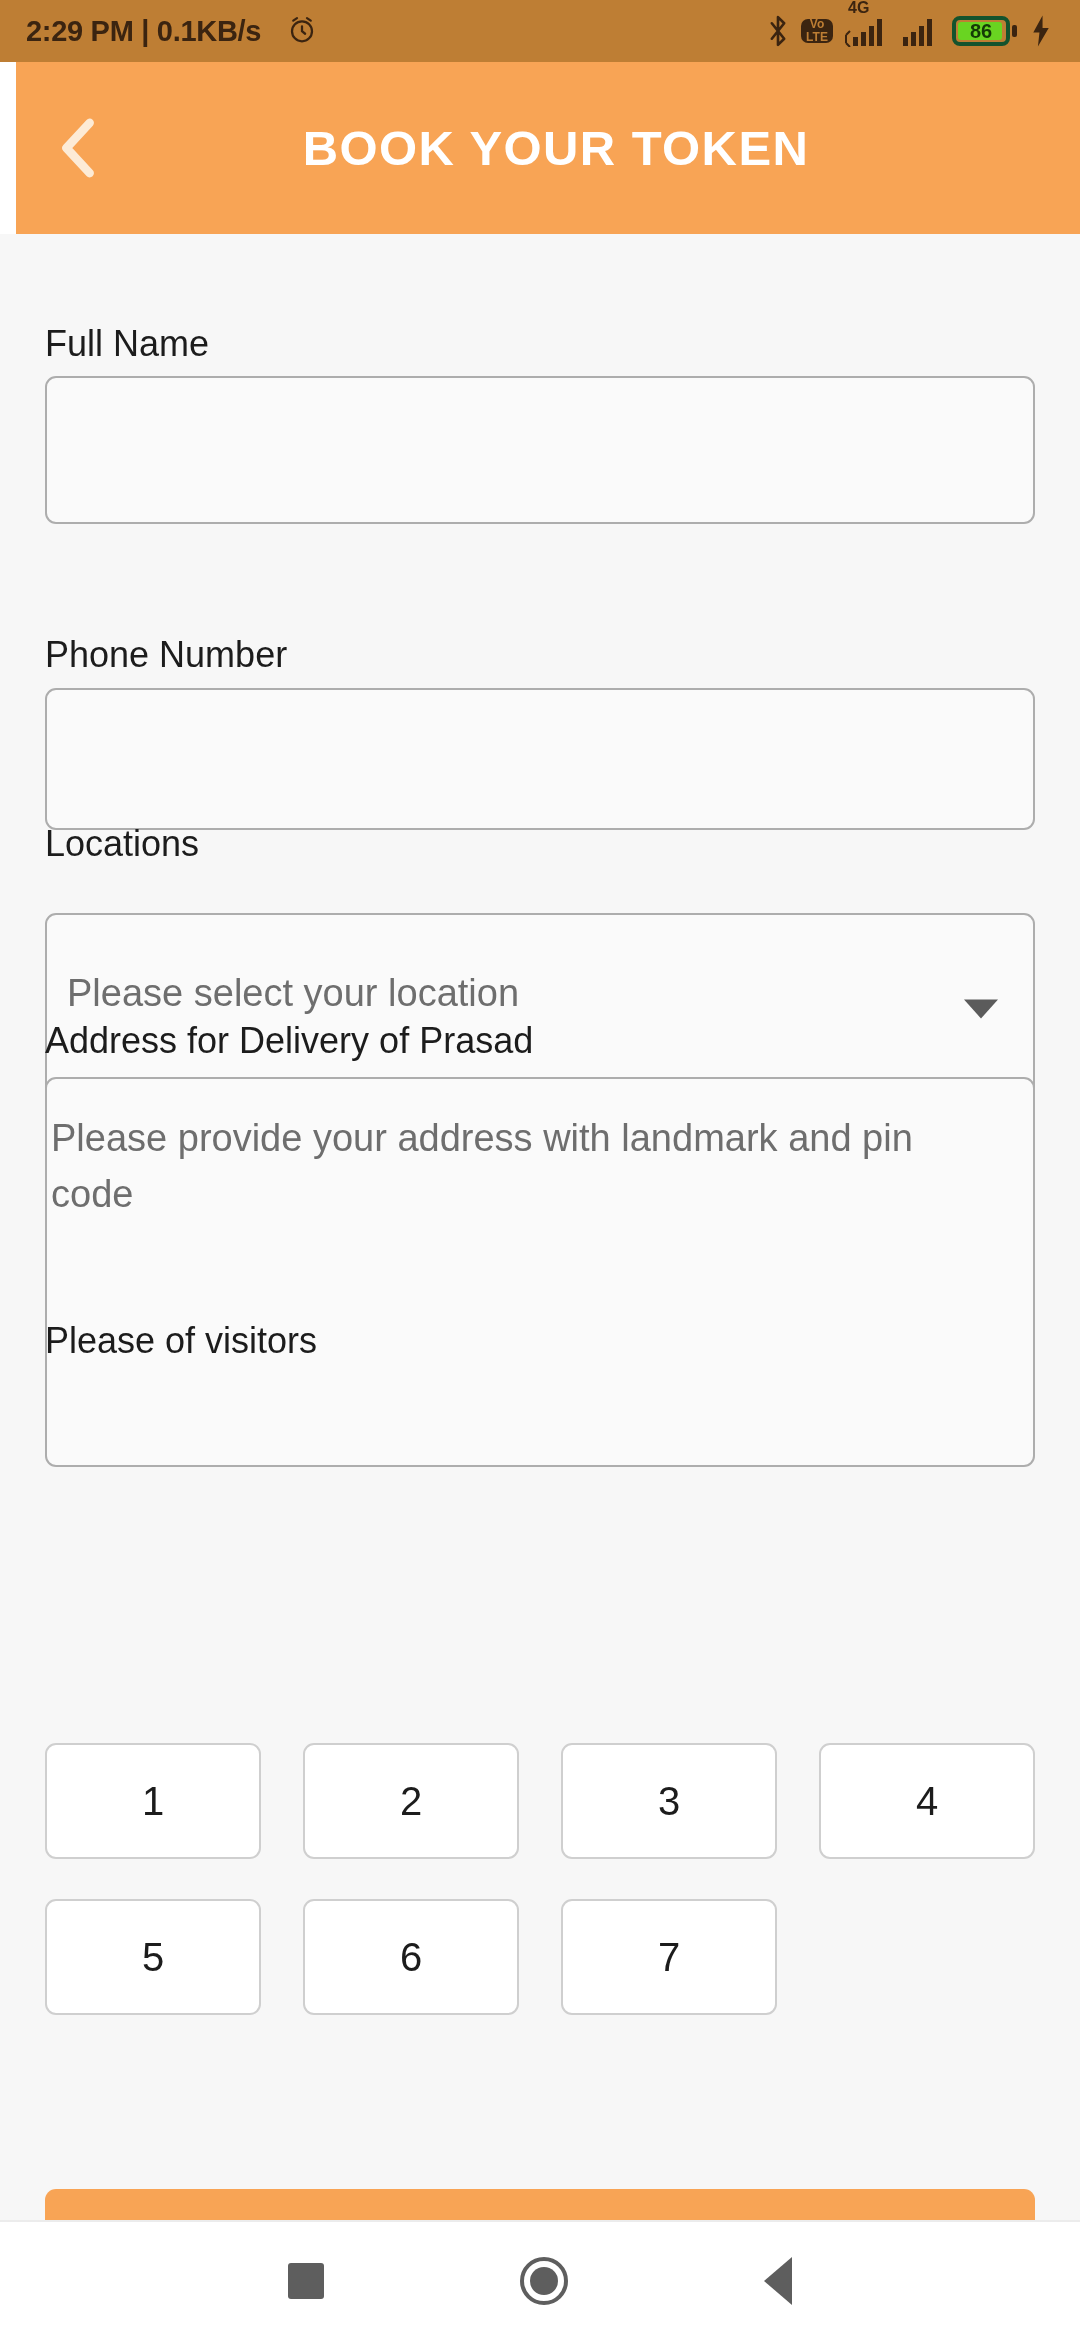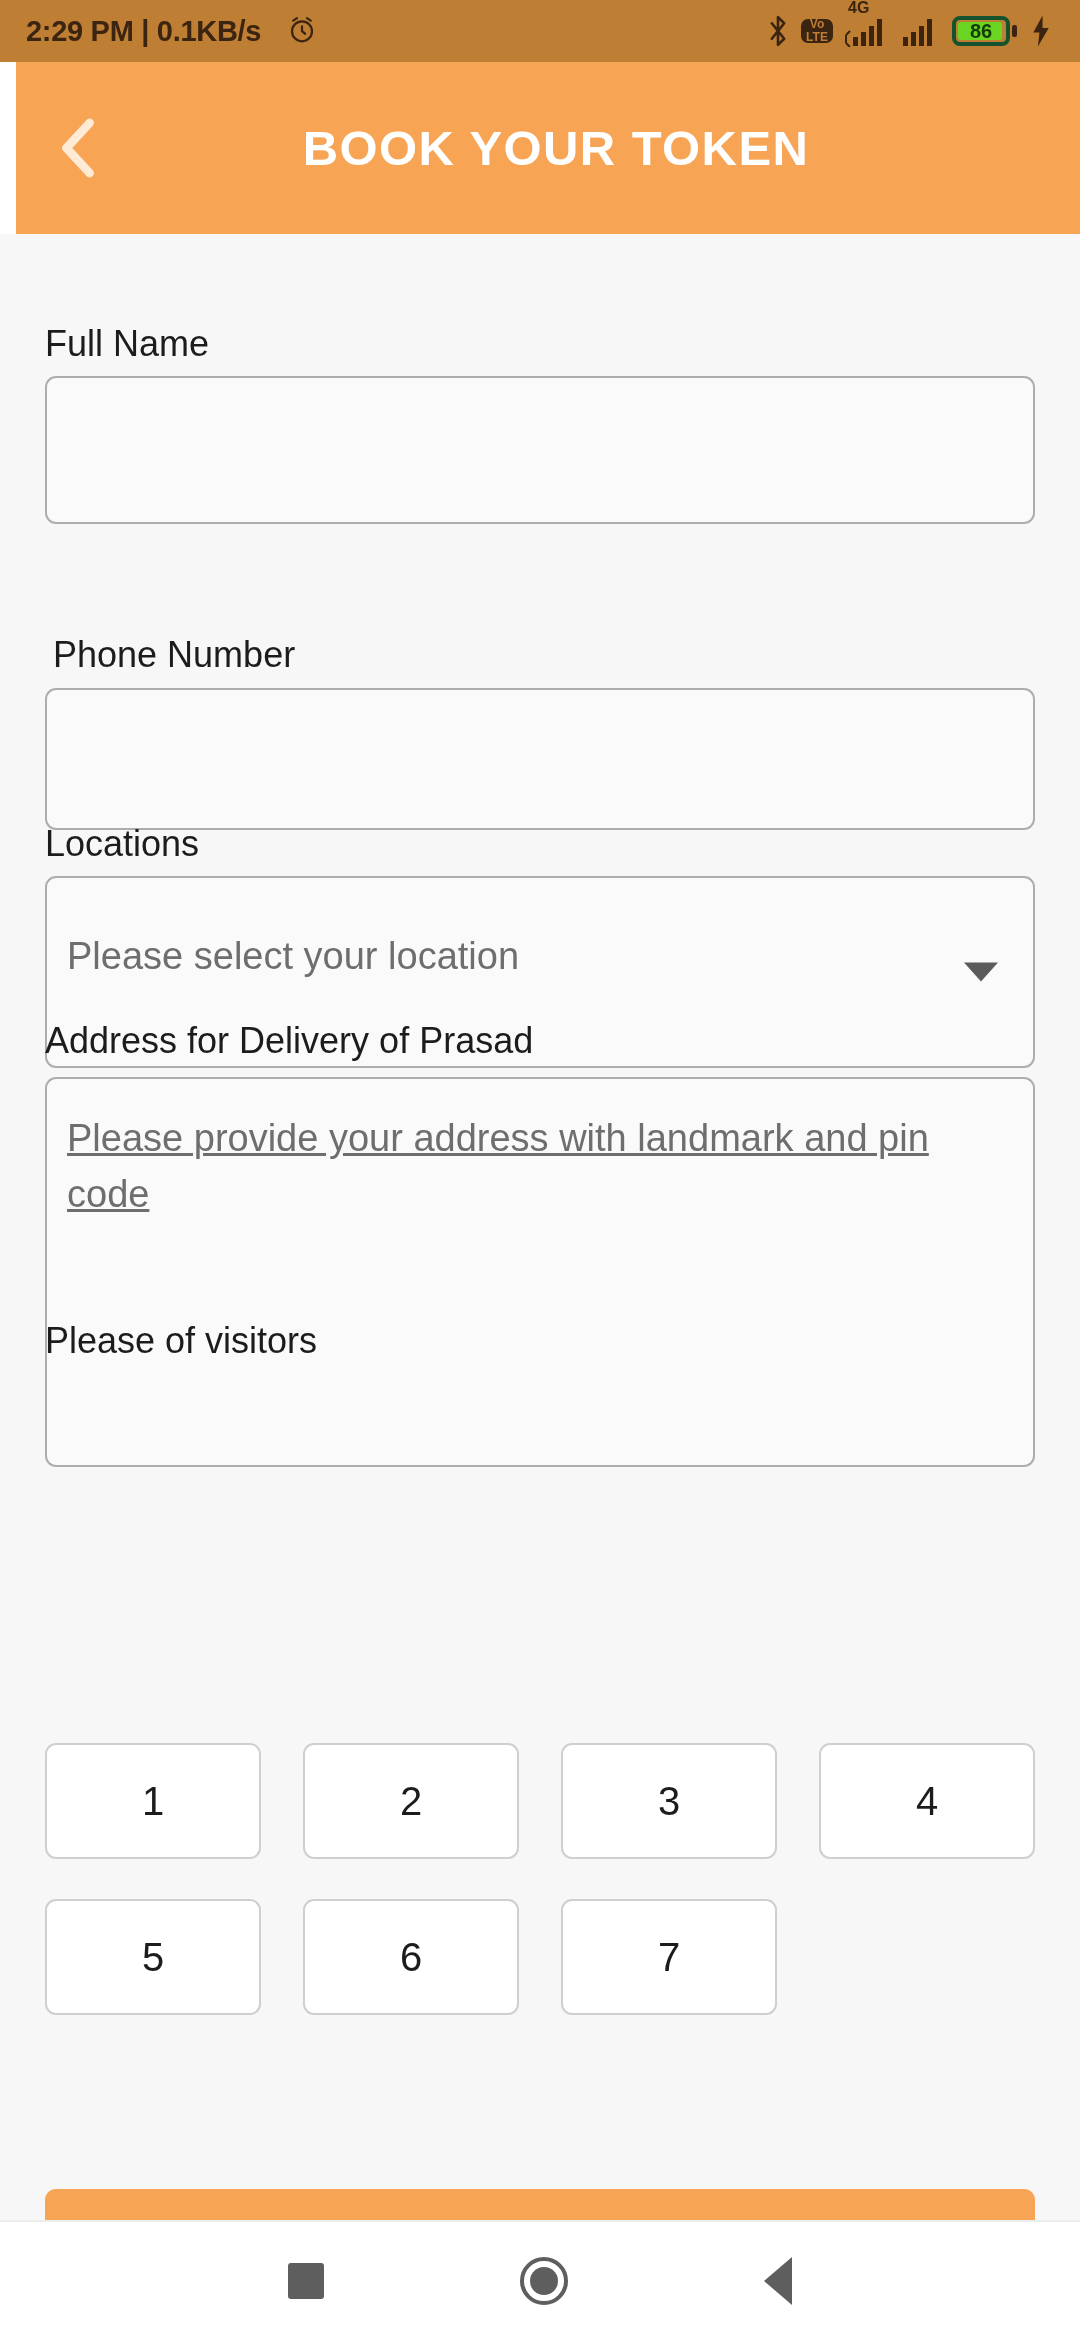--- a/index.html
+++ b/index.html
@@ -75,36 +75,36 @@
     background:#FAFAFA; border:2px solid #ADADAD; border-radius:11px;
   }
   .placeholder{
     color:#6E6E6E; font-size:38px; line-height:56px;
     font-family:"Liberation Sans", sans-serif;
   }
 
   .lbl-name{ position:absolute; left:45px; top:89px; }
   .in-name{ position:absolute; left:45px; top:142px; width:990px; height:148px; }
 
-  .lbl-phone{ position:absolute; left:45px; top:400px;margin-left:8px; }
+  .lbl-phone{ position:absolute; left:45px; top:400px; }
   .in-phone{ position:absolute; left:45px; top:454px; width:990px; height:142px; }
 
   .lbl-loc{ position:absolute; left:45px; top:589px; }
-  .in-loc{ position:absolute; left:45px; top:642px; width:990px; height:192px; }
+  .in-loc{ position:absolute; left:45px; top:679px; width:990px; height:192px; }
   .loc-text{ position:absolute; left:20px; top:50px; }
   .caret{
     position:absolute; right:35px; top:50%; transform:translateY(-50%);
     width:0; height:0; border-left:17px solid transparent;
     border-right:17px solid transparent; border-top:19px solid #5B5B5B;
     cursor:pointer;
   }
 
   .lbl-addr{ position:absolute; left:45px; top:786px; }
   .in-addr{ position:absolute; left:45px; top:843px; width:990px; height:390px; }
-  .addr-text{ position:absolute; left:20px; top:31px; width:905px;text-decoration:underline; }
+  .addr-text{ position:absolute; left:4px; top:31px; width:905px; }
 
   .lbl-visitors{ position:absolute; left:45px; top:1086px; }
 
   .num-grid{
     position:absolute; left:45px; top:1509px; width:1000px;
     display:flex; flex-wrap:wrap; gap:40px 42px;
   }
   .num-btn{
     width:216px; height:116px; background:#FFFFFF;
     border:2px solid #CFCFCF; border-radius:11px;

